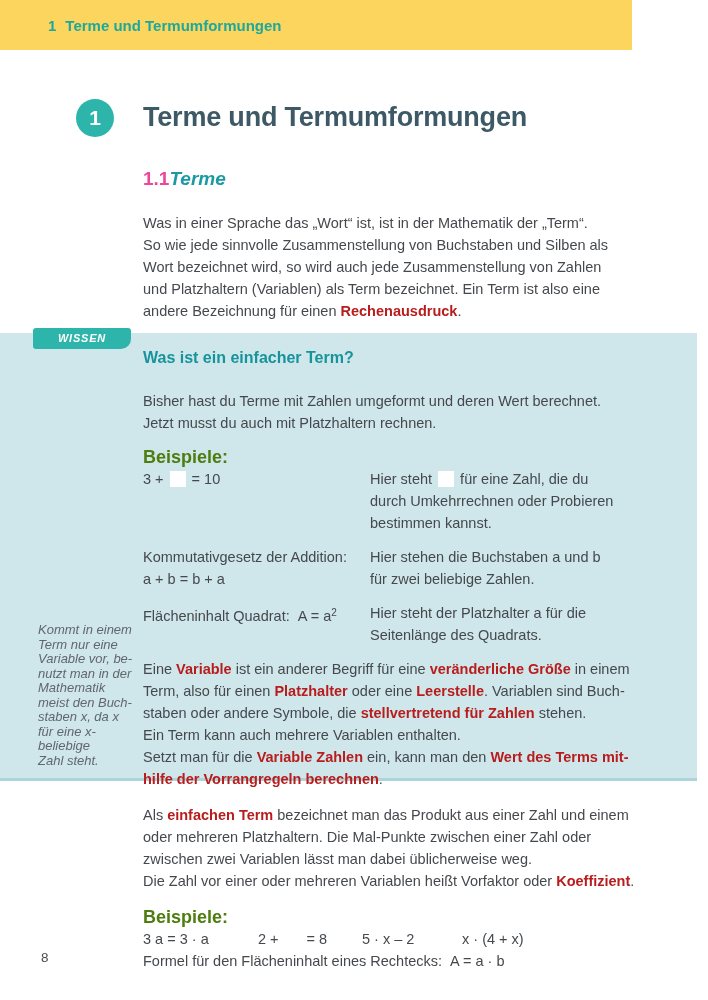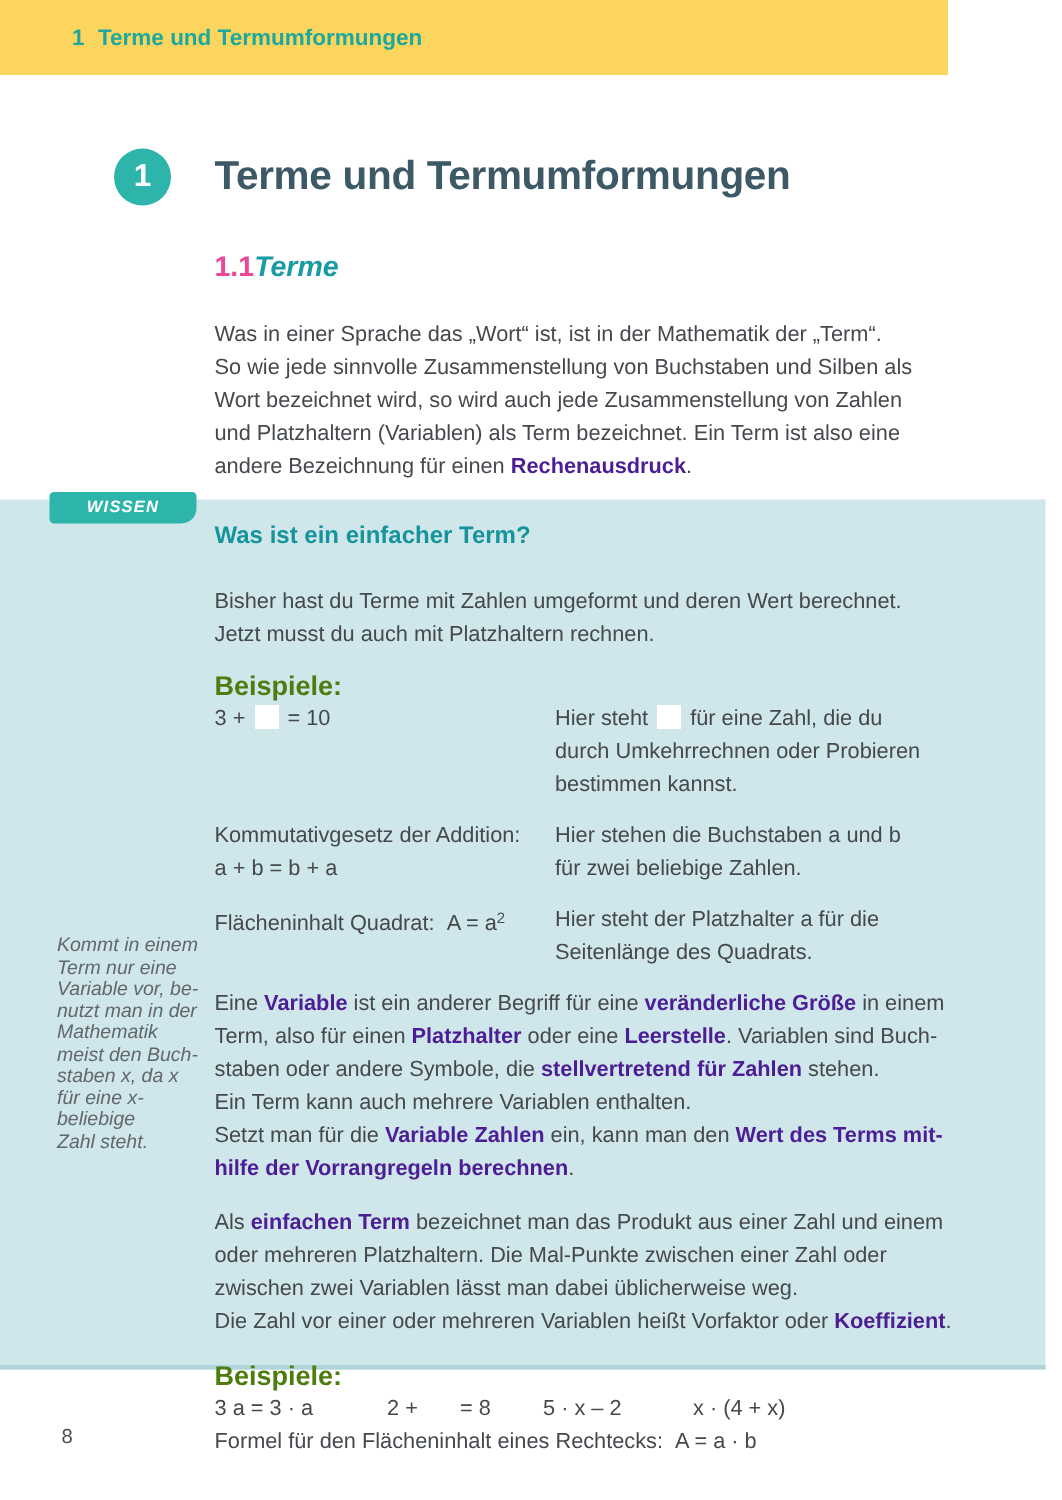--- a/index.html
+++ b/index.html
@@ -69,26 +69,26 @@
   .section-title { color: #1a9aa2; font-style: italic; }
   
   .intro {
     position: absolute;
     left: 143px; top: 212px;
     width: 520px;
     font-size: 14.5px;
     line-height: 22px;
     color: #45494d;
   }
-  b { font-weight: bold; color: #4c1d95; }
+  b { font-weight: bold; color: #b91c1c; }
   
   .panel {
     position: absolute;
     left: 0; top: 333px;
-    width: 697px; height: 580px;
+    width: 697px; height: 448px;
     background: #cfe6ea;
     border-bottom: 3px solid #aed3d8;
     padding-left: 27px;
   }
   .wissen-badge {
     position: absolute;
     left: 33px; top: -5px;
     width: 98px; height: 21px;
     background: #2eb5ab;
     border-radius: 3px 3px 10px 3px;

